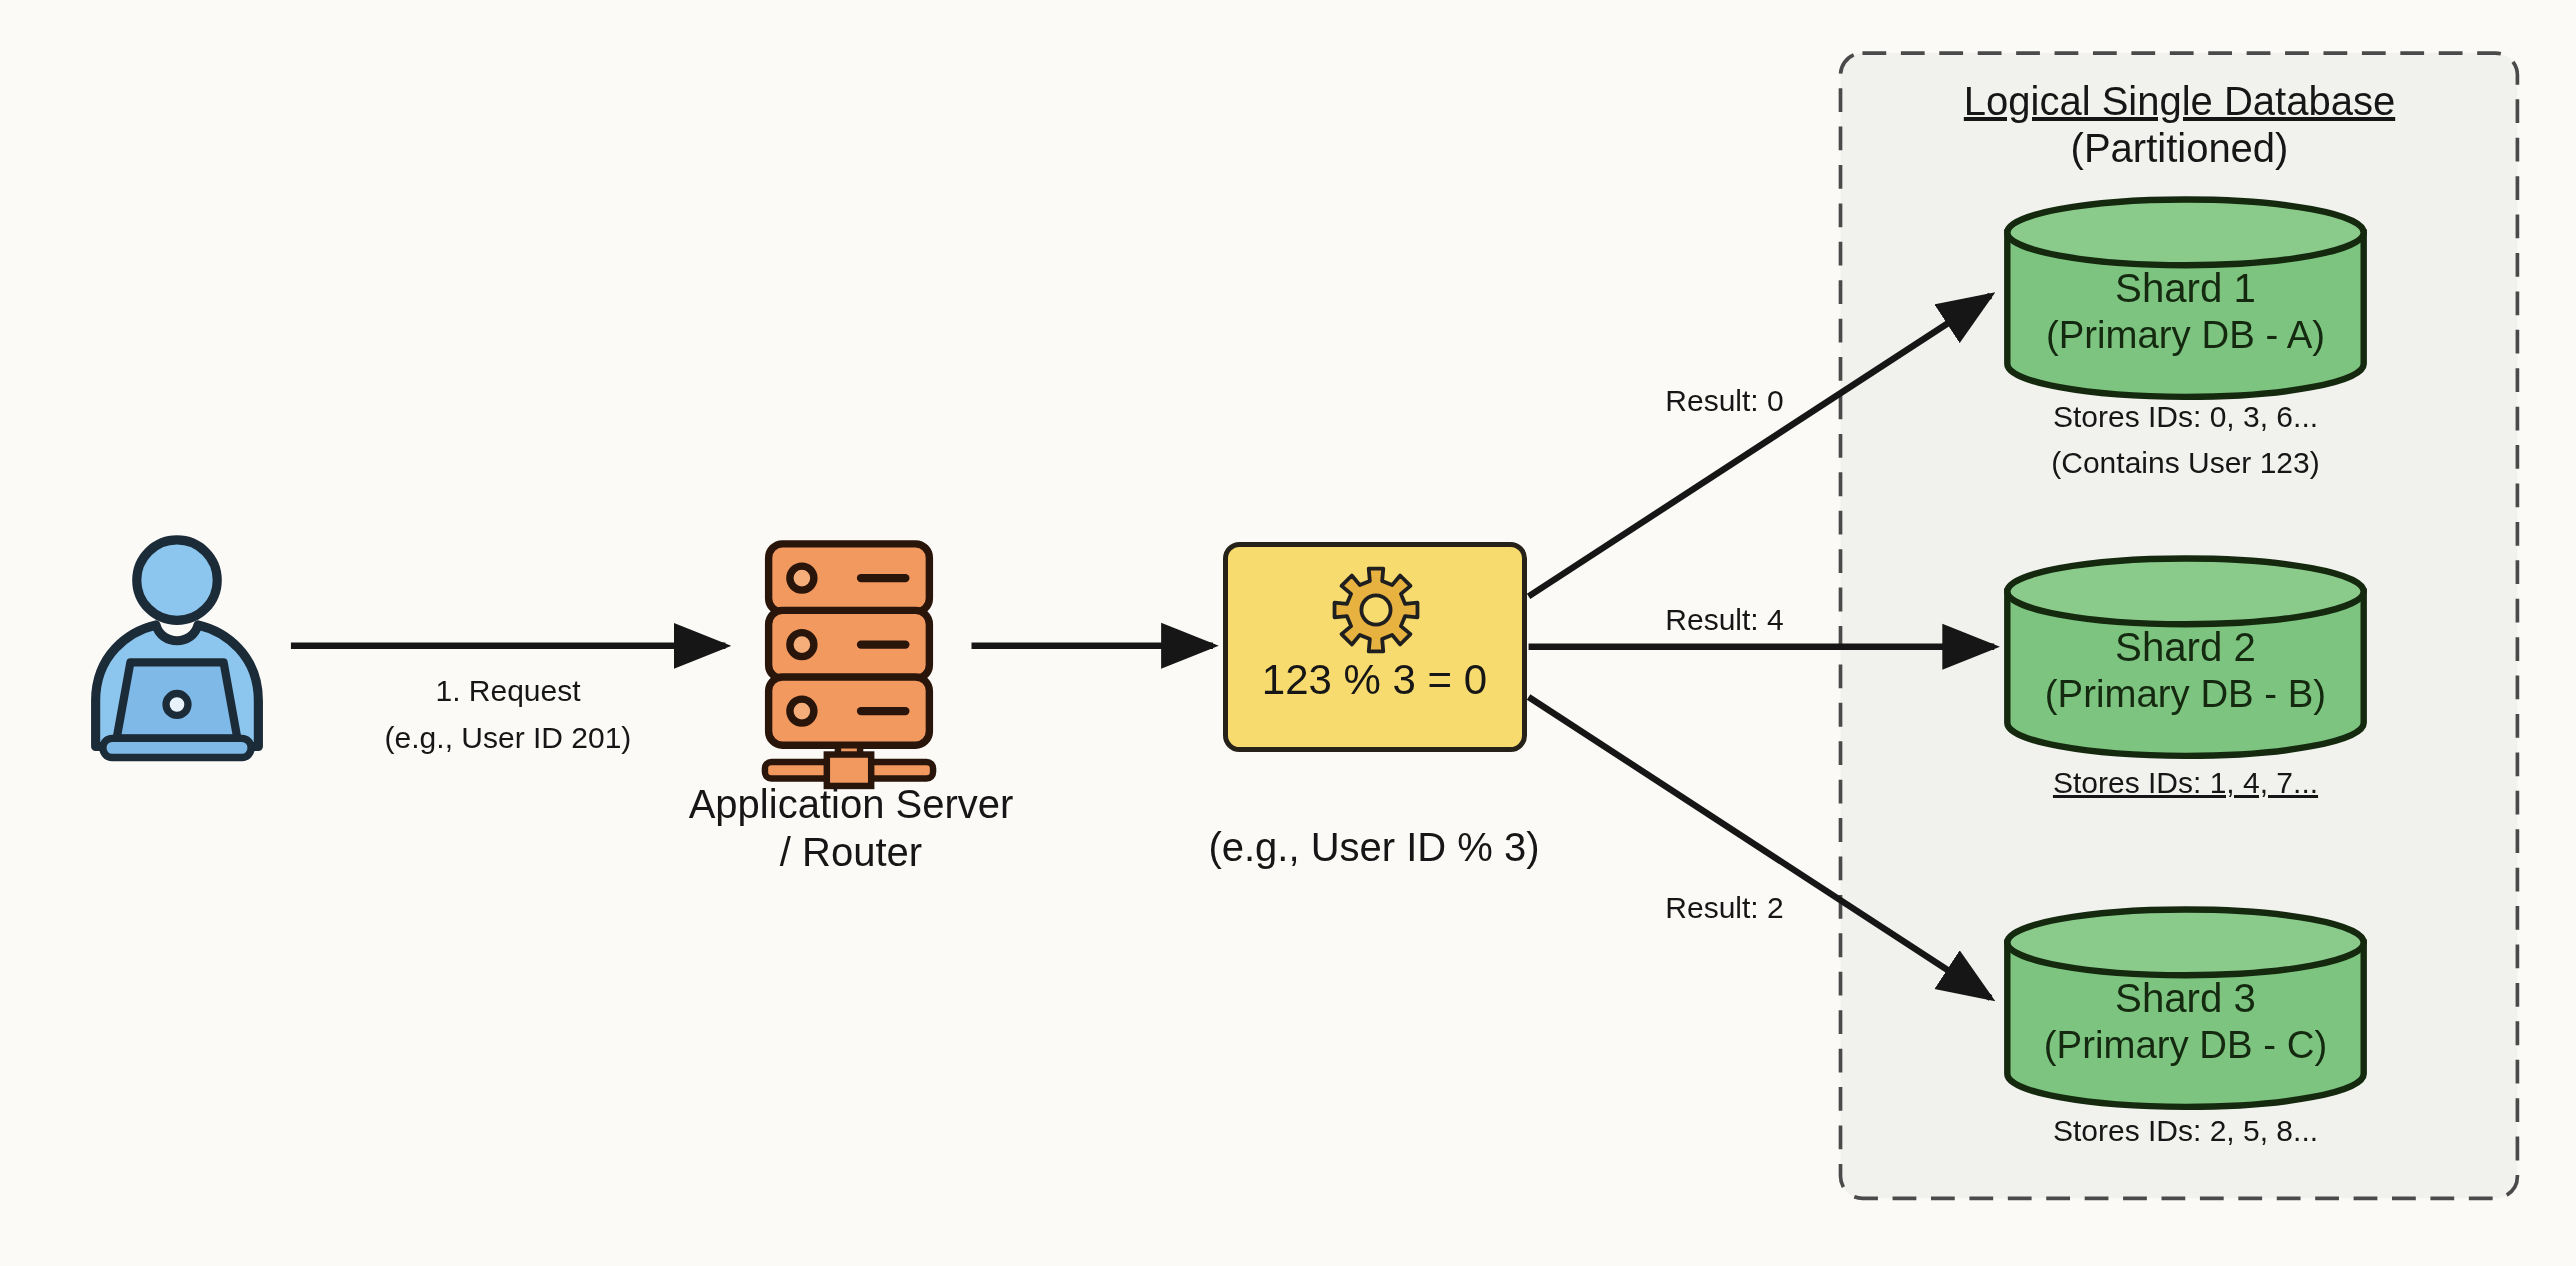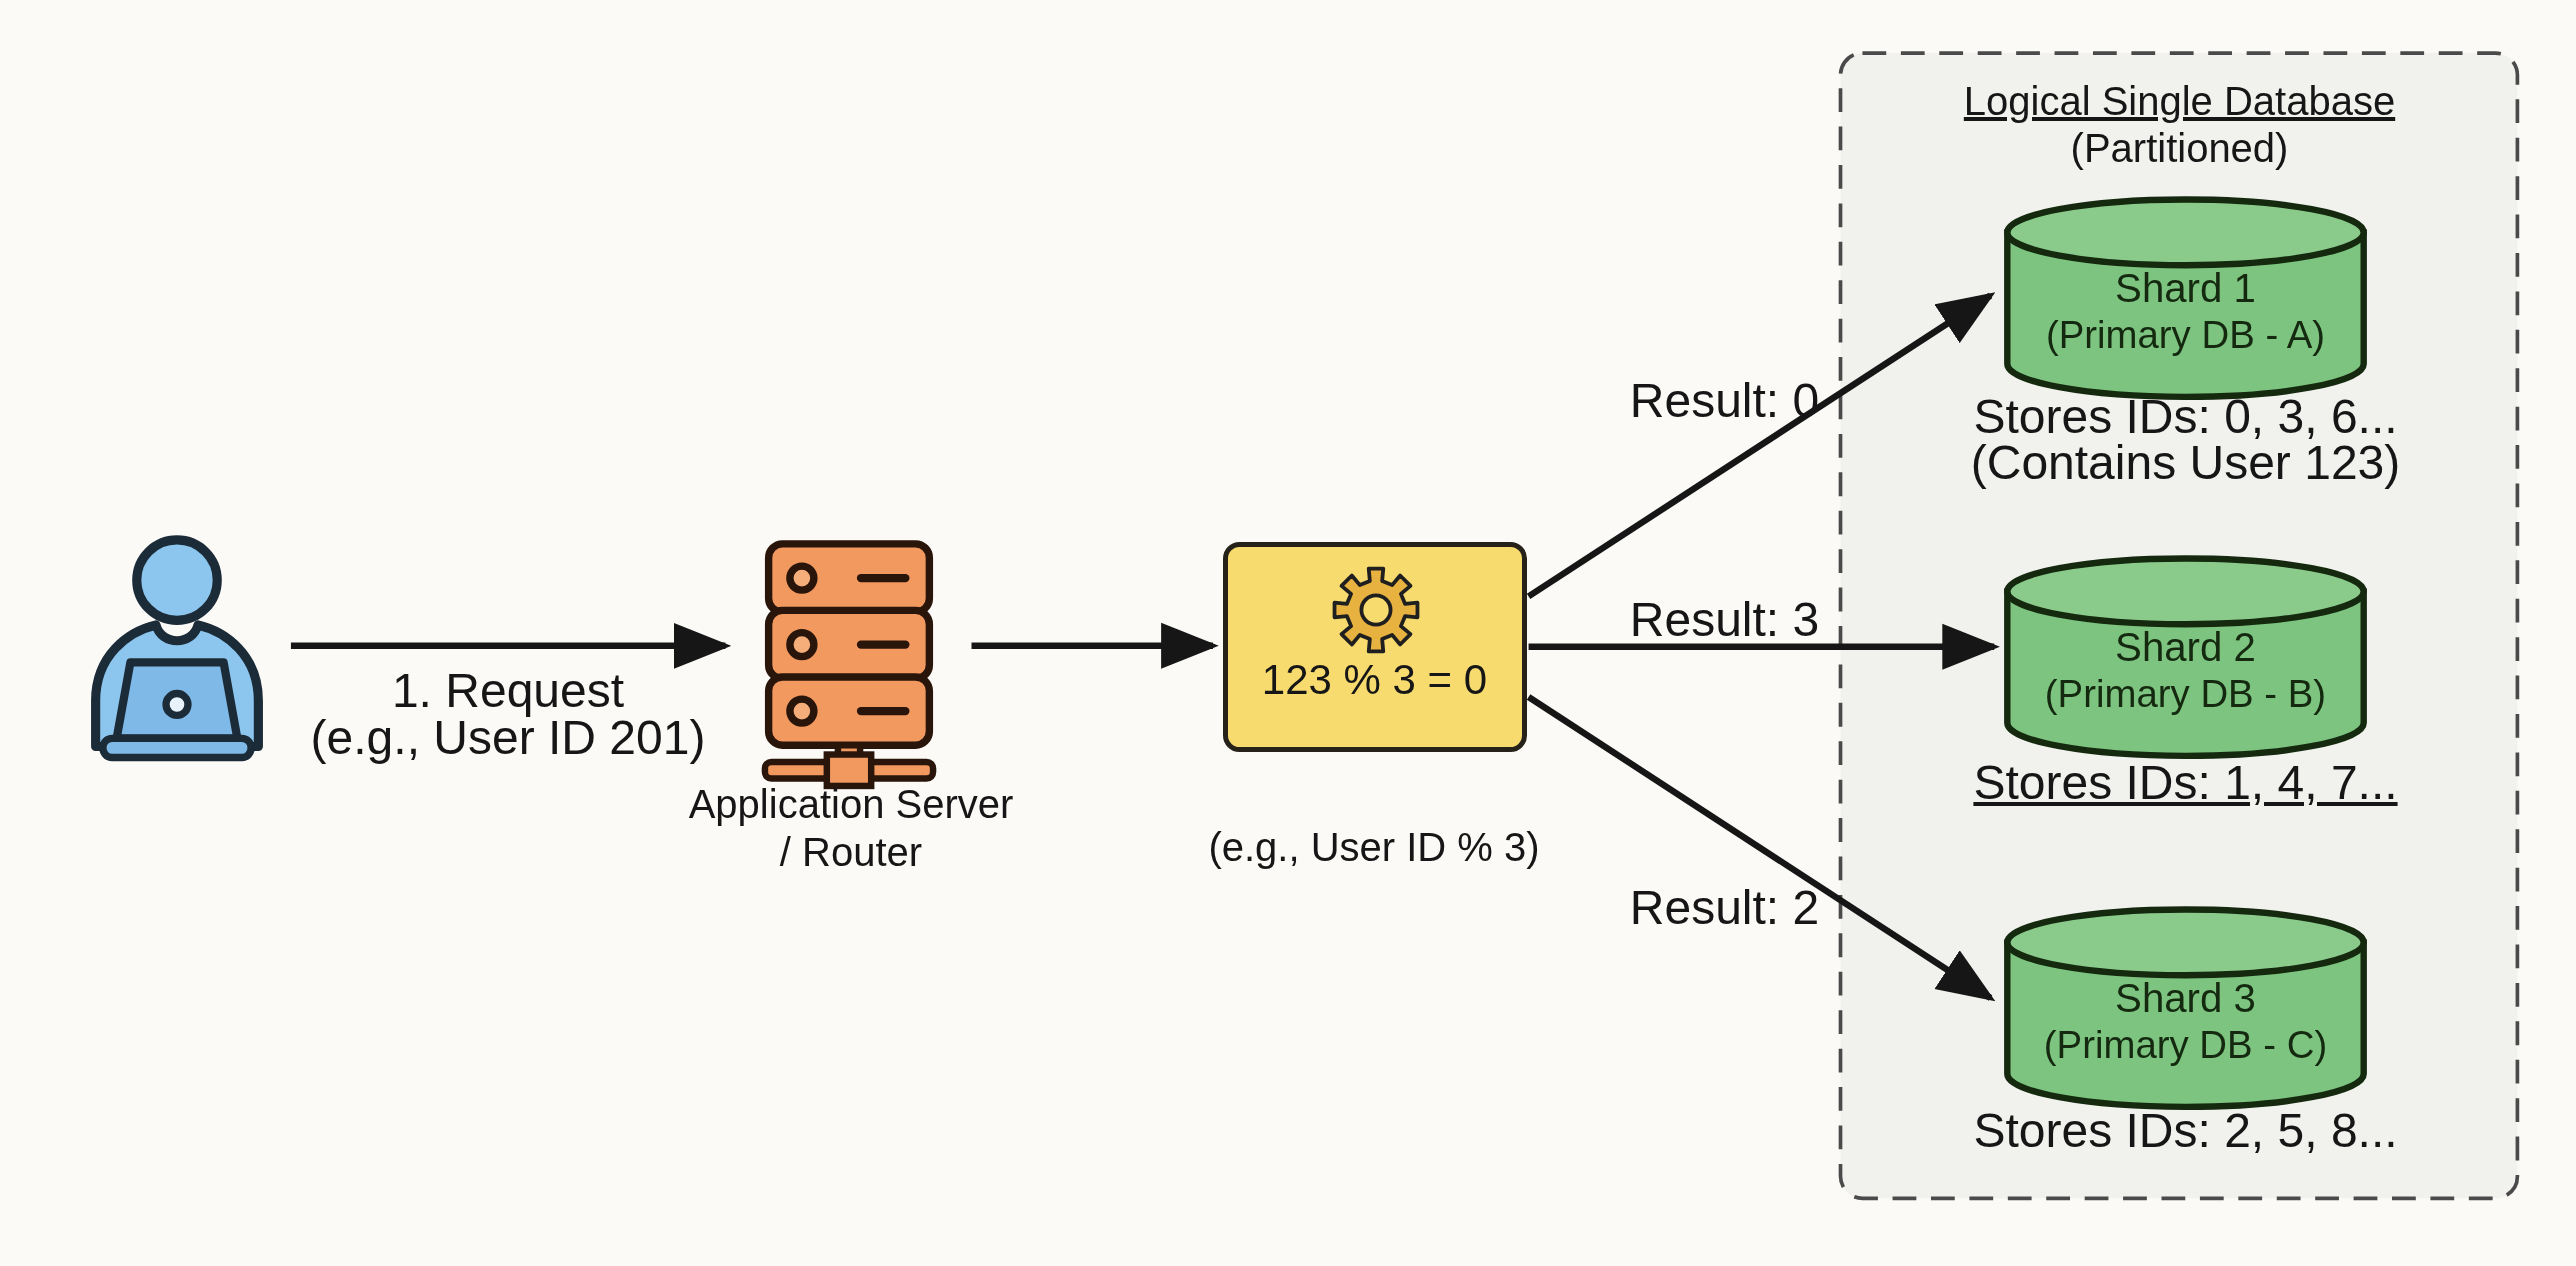--- a/index.html
+++ b/index.html
@@ -1,19 +1,19 @@
 <!DOCTYPE html>
 <html style="font-size:14.6px"><head>
 <meta charset="utf-8">
 <style>
   html,body{margin:0;padding:0;background:#FBFAF7;}
   .stage{position:relative;width:2576px;height:1266px;background:#FBFAF7;
          font-family:"Liberation Sans",sans-serif;color:#161616;overflow:hidden;}
   .lbl{position:absolute;text-align:center;white-space:nowrap;line-height:48px;}
-  .f42{font-size:48px;}
+  .f42{font-size:30px;}
   .f44{font-size:40px;}
   .f46{font-size:42px;}
   svg{position:absolute;}
   #overlay{left:0;top:0;width:2576px;height:1266px;}
   #client-icon{left:81px;top:533px;width:192px;height:236px;}
   #client-label{left:0;top:778px;width:357px;}
   #req-line1{left:302px;top:667px;width:412px;}
   #req-line2{left:302px;top:714px;width:412px;}
   #server-icon{left:752px;top:538px;width:194px;height:252px;}
   #server-label1{left:645px;top:780px;width:412px;}
@@ -92,21 +92,21 @@
          L11.4,53.8 L13.5,76.8 L-13.5,76.8 L-11.4,53.8 L-29.9,46.1 L-44.7,63.9 L-63.9,44.7 L-46.1,29.9
          L-53.8,11.4 L-76.8,13.5 L-76.8,-13.5 L-53.8,-11.4 L-46.1,-29.9 L-63.9,-44.7 L-44.7,-63.9
          L-29.9,-46.1 L-11.4,-53.8 L-13.5,-76.8 L13.5,-76.8 L11.4,-53.8 L29.9,-46.1 L44.7,-63.9
          L63.9,-44.7 L46.1,-29.9 Z
          M27,0 A27,27 0 1 0 -27,0 A27,27 0 1 0 27,0 Z"></path>
   </svg>
   <div class="lbl f46" id="formula">123 % 3 = 0</div>
   <div class="lbl f44" id="logic-label2">(e.g., User ID % 3)</div>
 
   <div class="lbl f42" id="result0">Result: 0</div>
-  <div class="lbl f42" id="result1">Result: 3</div>
+  <div class="lbl f42" id="result1">Result: 4</div>
   <div class="lbl f42" id="result2">Result: 2</div>
 
   <div class="lbl f44" id="db-title1">Logical Single Database</div>
   <div class="lbl f44" id="db-title2">(Partitioned)</div>
 
   <svg class="cyl" id="cyl1" viewBox="0 0 410 232">
     <path d="M10,42 L10,186 A195,36 0 0 0 400,186 L400,42 Z" fill="#7CC47F" stroke="#15290f" stroke-width="7"></path>
     <ellipse cx="205" cy="42" rx="195" ry="36" fill="#8ACB8C" stroke="#15290f" stroke-width="7"></ellipse>
     <text x="205" y="118" text-anchor="middle" font-size="44">Shard 1</text>
     <text x="205" y="168" text-anchor="middle" font-size="42">(Primary DB - A)</text>

